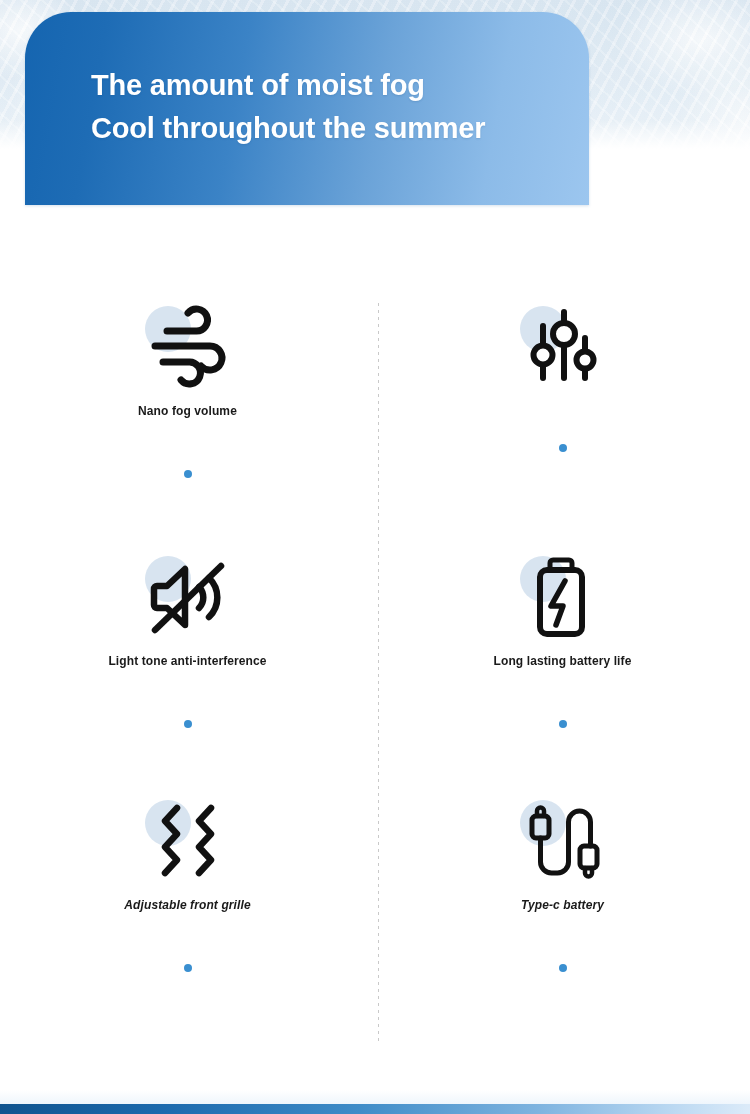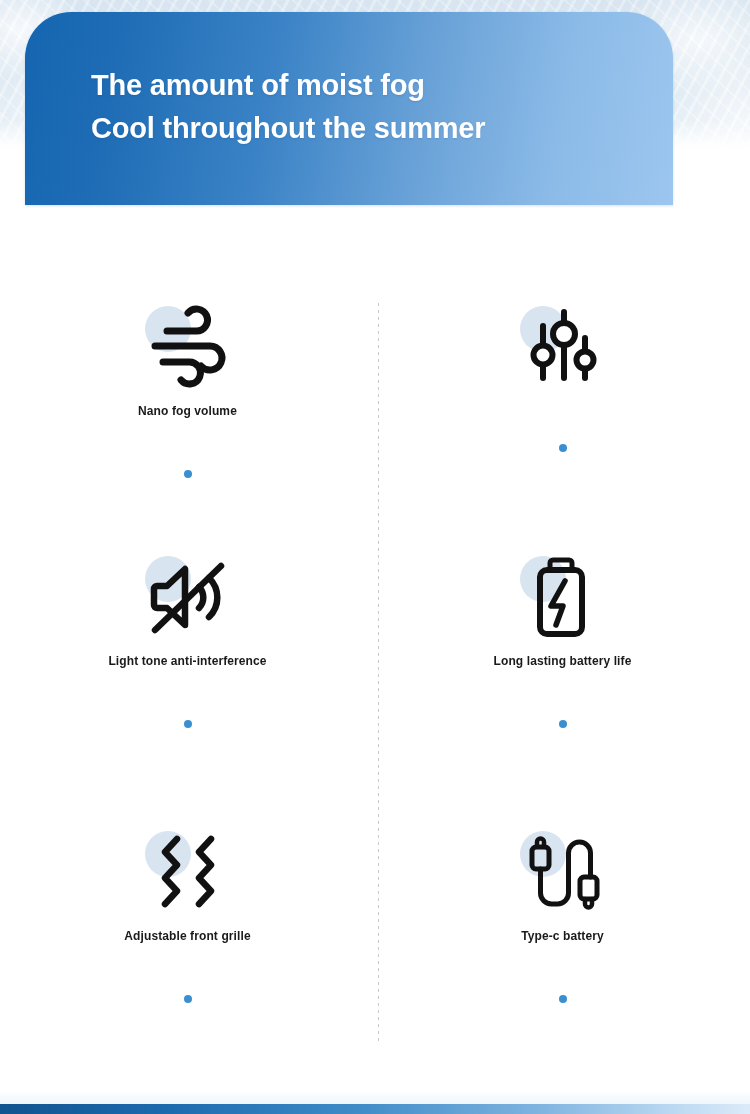--- a/index.html
+++ b/index.html
@@ -52,21 +52,21 @@
     width: 750px;
     height: 40px;
     background: linear-gradient(180deg, rgba(255,255,255,0) 0%, #ffffff 72%);
   }
 
   
   .hero {
     position: absolute;
     left: 25px;
     top: 12px;
-    width: 648px;
+    width: 564px;
     height: 193px;
     border-top-left-radius: 46px;
     border-top-right-radius: 46px;
     border-bottom-left-radius: 0;
     border-bottom-right-radius: 0;
     background: linear-gradient(100deg, #1565b0 0%, #1e6cb5 14%, #3b83c6 38%, #6ba3d8 62%, #8cbbe8 82%, #9cc6ef 100%);
     box-shadow: 0 1px 3px rgba(30,90,150,0.18);
     overflow: hidden;
     text-decoration: underline;
   }
@@ -103,21 +103,21 @@
   }
   .cell {
     position: absolute;
     width: 375px;
     text-align: center;
   }
   .cell.col-left  { left: 0px; }
   .cell.col-right { left: 375px; }
   .cell.row-1 { top: 30px; }
   .cell.row-2 { top: 280px; }
-  .cell.row-3 { top: 555px; }
+  .cell.row-3 { top: 524px; font-style: italic; }
 
   .icon-wrap {
     position: relative;
     width: 110px;
     height: 92px;
     margin: 0 auto;
   }
   .icon-blob {
     position: absolute;
     left: 12px;

